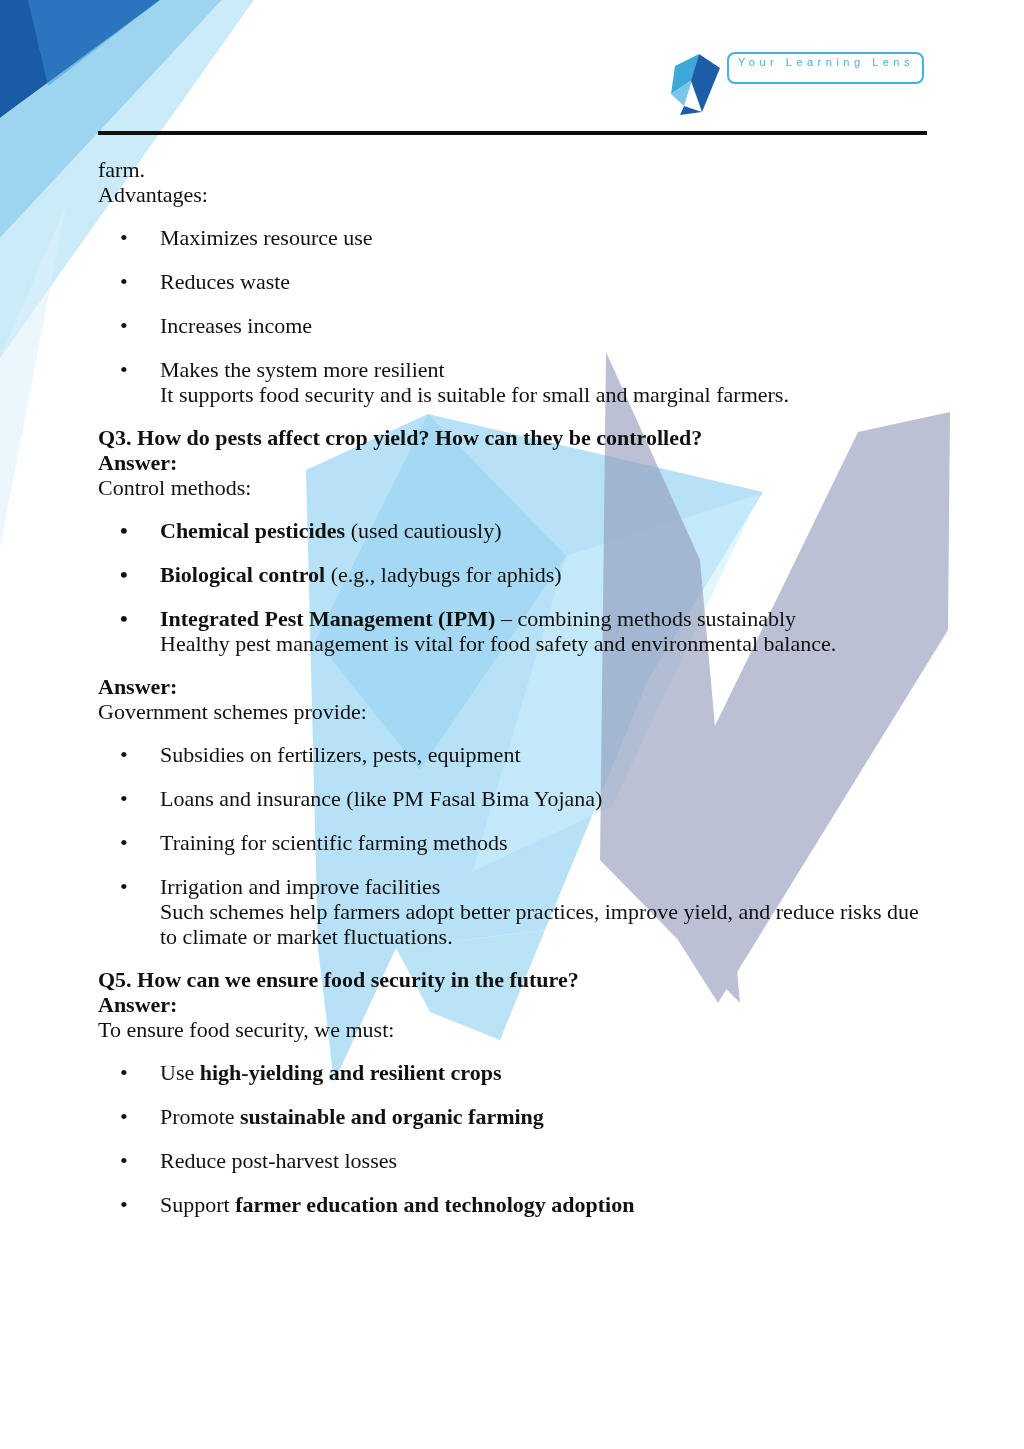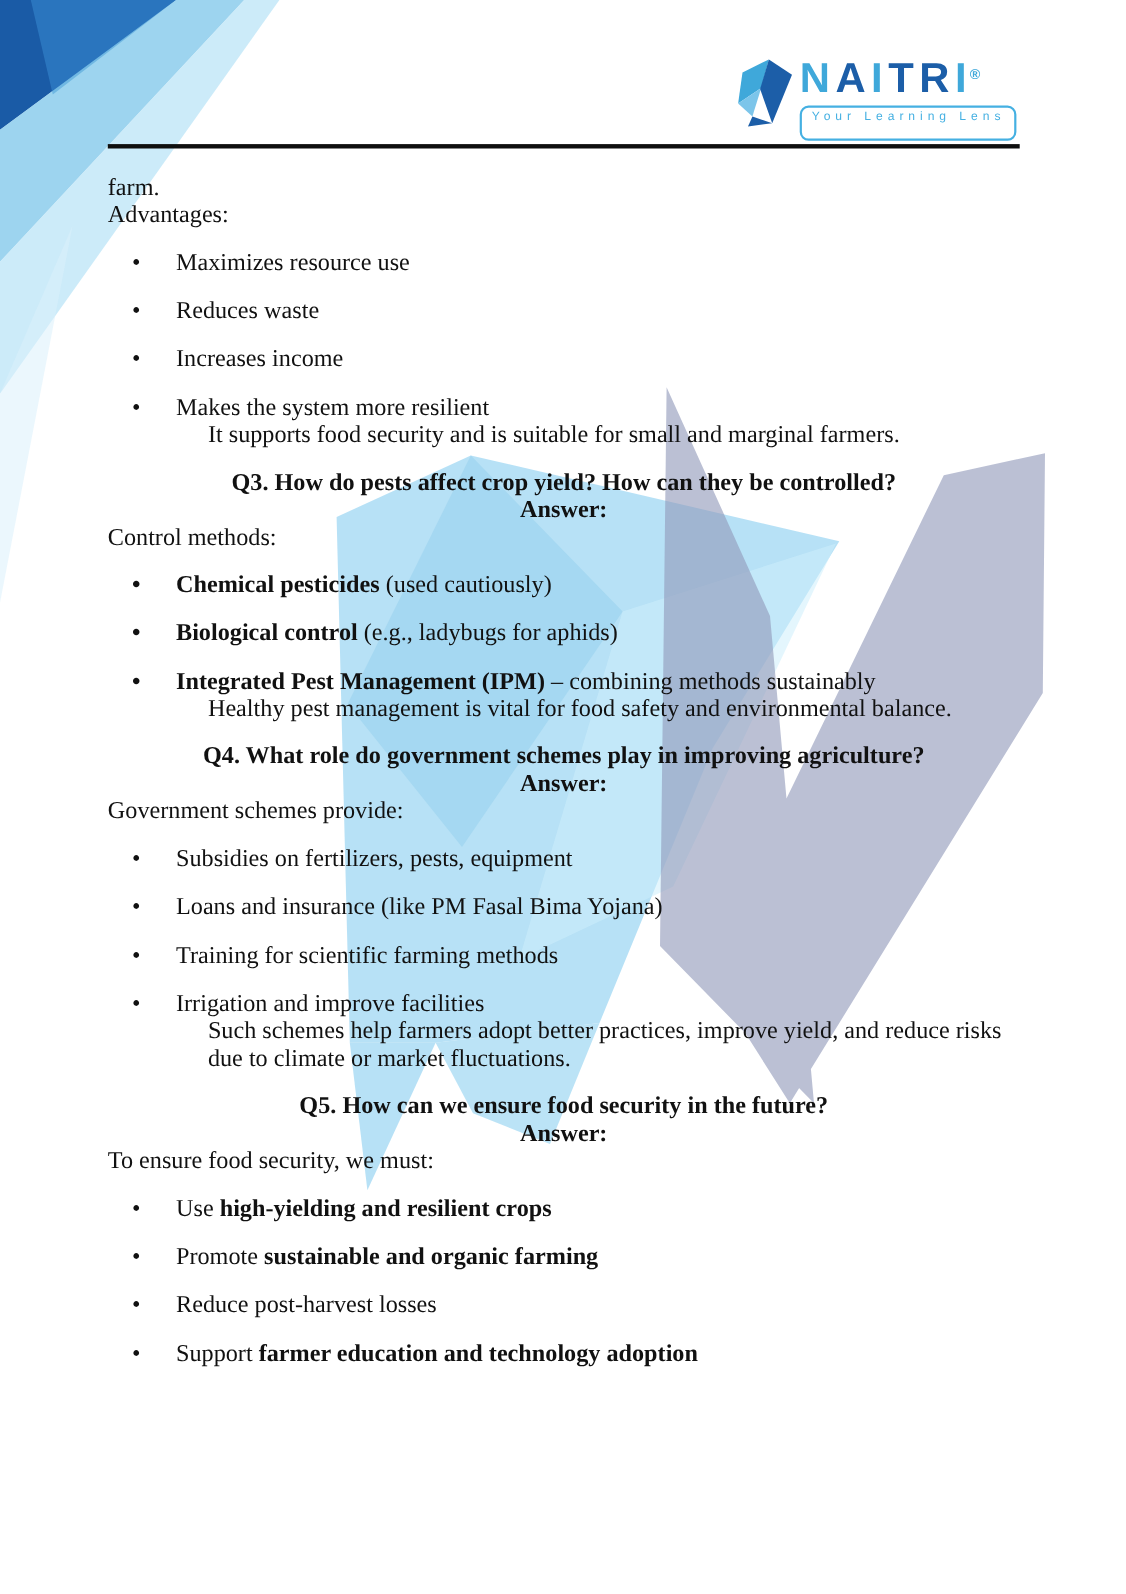--- a/index.html
+++ b/index.html
@@ -20,27 +20,27 @@
   .brand .dk{color:#1c5ea8;}
   .brand .reg{font-size:13px;letter-spacing:0;color:#3fa8da;vertical-align:top;
               position:relative;top:-4px;left:-2px;}
   .tagline{font-family:"Liberation Sans", sans-serif;font-size:11px;letter-spacing:4.5px;
            color:#45b0e2;border:2px solid #45b0e2;border-radius:8px;padding:2px 8px 14px 9px;
            margin-top:2px;white-space:nowrap;}
   .rule{position:absolute;left:98px;top:131px;width:829px;height:4px;background:#0f0f0f;}
   
   .doc{position:absolute;left:98px;top:157px;width:829px;font-size:22px;line-height:25px;}
   .line{min-height:25px;}
-  .bold{font-weight:bold;text-align:center;}
+  .bold{font-weight:bold;}
   ul.bl{list-style:none;margin:18px 0 0 0;padding:0 0 0 62px;}
   ul.bl li{position:relative;}
   ul.bl li + li{margin-top:19px;}
   ul.bl .blt{position:absolute;left:-40px;top:0;}
   ul.bl.bold-dots .blt{font-weight:bold;}
-  .cont{min-height:0;margin-left:29px;}
+  .cont{min-height:0;}
   section.qa{margin-top:18px;}
 </style>
 </head>
 <body>
 
 <div class="page">
 
   <svg class="corner-svg" width="280" height="580" viewBox="0 0 280 580">
     <polygon points="0,0 160,0 0,118" fill="#1a5ba6"></polygon>
     <polygon points="28,0 160,0 48,86" fill="#2e7ac2" opacity="0.85"></polygon>
@@ -61,21 +61,20 @@
 
   <div class="header">
     <div class="logo">
       <svg class="logo-mark" width="50" height="64" viewBox="0 0 50 64">
         <polygon points="4,14 28,2 21,28 0,42" fill="#3fa8da"></polygon>
         <polygon points="0,42 21,28 13,54" fill="#7cc5ea"></polygon>
         <polygon points="28,2 49,16 31,60 20,29" fill="#1c5ea8"></polygon>
         <polygon points="13,54 31,60 9,63" fill="#1c5ea8"></polygon>
       </svg>
       <div class="logo-right">
-        <div class="brand"><span class="lt">N</span><span class="dk">A</span><span class="lt">I</span><span class="dk">T</span><span class="dk">R</span><span class="lt">I</span><span class="reg">®</span></div>
         <div class="tagline">Your Learning Lens</div>
       </div>
     </div>
     <div class="rule"></div>
   </div>
 
   <main class="doc">
 
     <div class="line">farm.</div>
     <div class="line">Advantages:</div>
@@ -92,21 +91,20 @@
       <div class="line bold">Answer:</div>
       <div class="line">Control methods:</div>
       <ul class="bl bold-dots">
         <li><span class="blt">•</span><span></span><b>Chemical pesticides</b><span> (used cautiously)</span><div class="cont"></div></li>
         <li><span class="blt">•</span><span></span><b>Biological control</b><span> (e.g., ladybugs for aphids)</span><div class="cont"></div></li>
         <li><span class="blt">•</span><span></span><b>Integrated Pest Management (IPM)</b><span> – combining methods sustainably</span><div class="cont">Healthy pest management is vital for food safety and environmental balance.</div></li>
       </ul>
     </section>
 
     <section class="qa">
-      <div class="line bold">Q4. What role do government schemes play in improving agriculture?</div>
       <div class="line bold">Answer:</div>
       <div class="line">Government schemes provide:</div>
       <ul class="bl">
         <li><span class="blt">•</span><span>Subsidies on fertilizers, pests, equipment</span><b></b><span></span><div class="cont"></div></li>
         <li><span class="blt">•</span><span>Loans and insurance (like PM Fasal Bima Yojana)</span><b></b><span></span><div class="cont"></div></li>
         <li><span class="blt">•</span><span>Training for scientific farming methods</span><b></b><span></span><div class="cont"></div></li>
         <li><span class="blt">•</span><span>Irrigation and improve facilities</span><b></b><span></span><div class="cont">Such schemes help farmers adopt better practices, improve yield, and reduce risks due to climate or market fluctuations.</div></li>
       </ul>
     </section>
 

